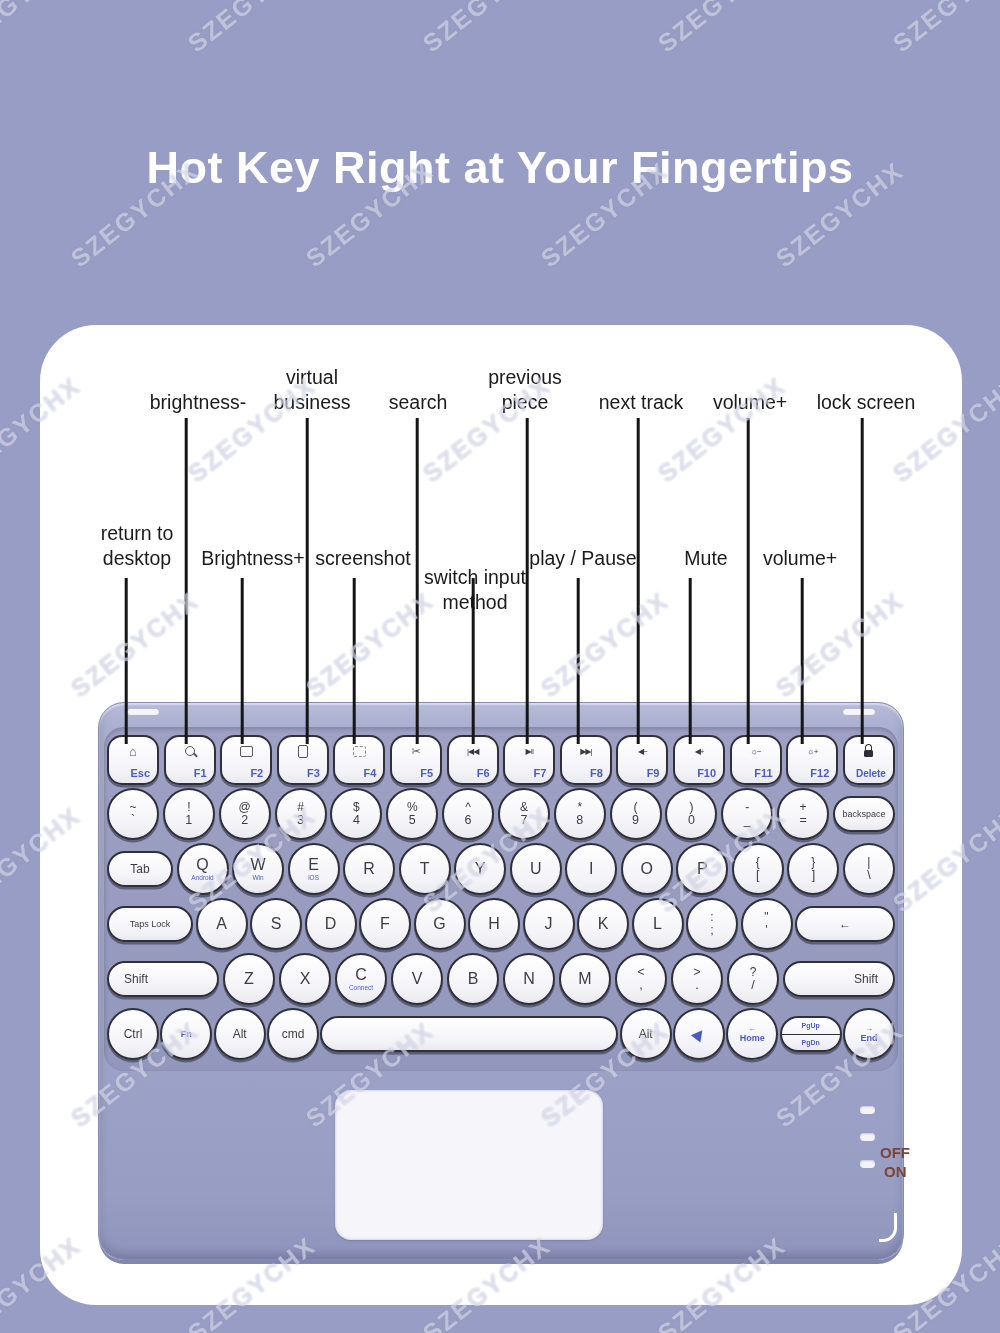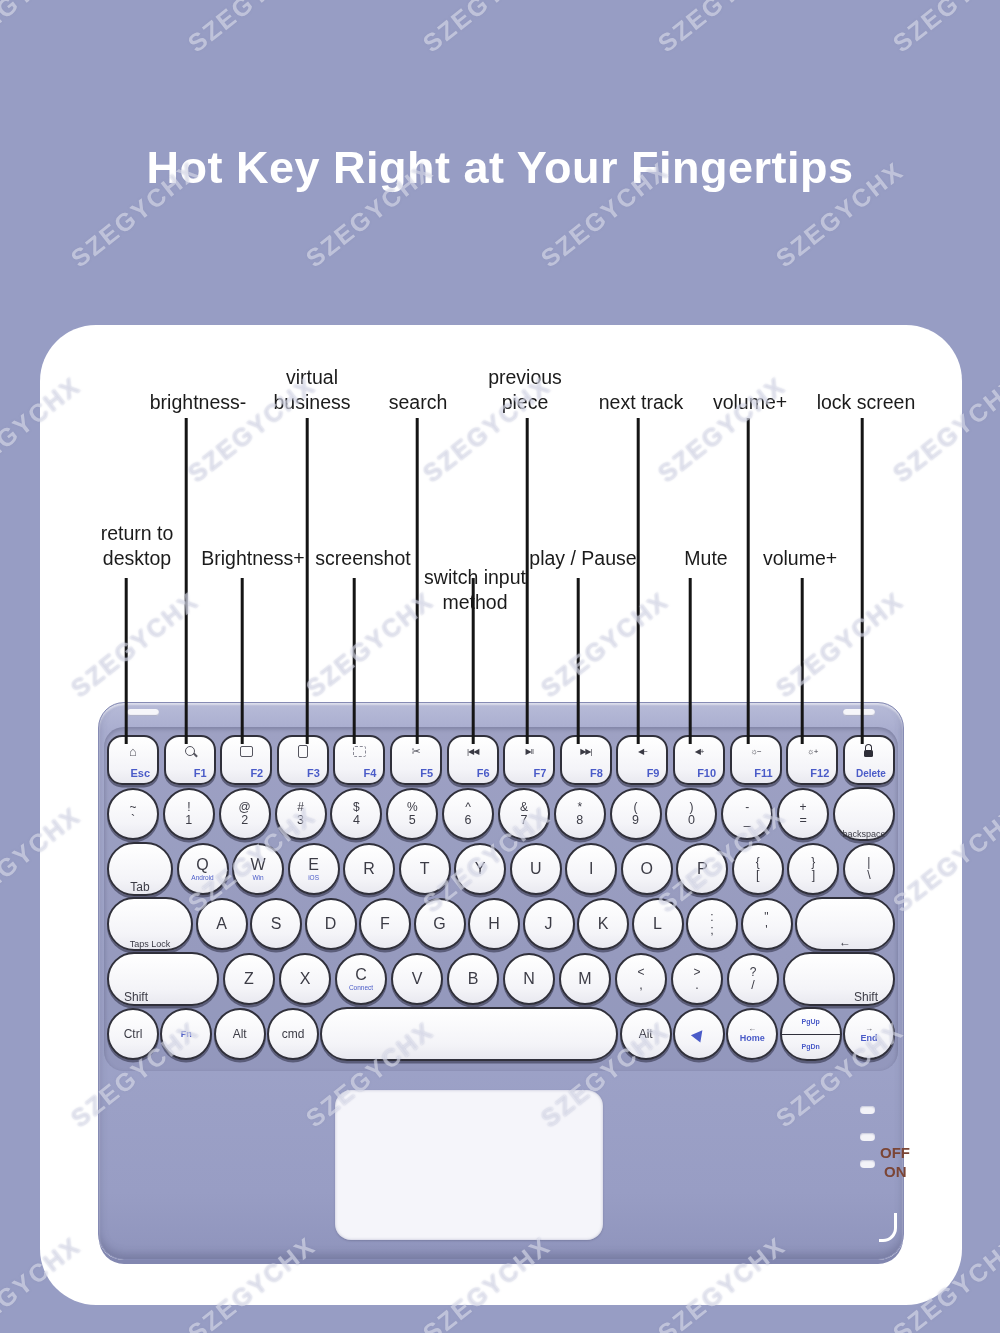--- a/index.html
+++ b/index.html
@@ -36,21 +36,21 @@
 
   
   .krow{position:absolute;left:8px;width:788px;height:54px;display:flex;justify-content:space-between;align-items:center;}
   .key{box-sizing:border-box;position:relative;flex:0 0 auto;
        background:linear-gradient(180deg,#ffffff 0%,#f4f4f8 70%,#e9e9f0 100%);
        border:2px solid #30303b;box-shadow:0 2.5px 0 rgba(44,44,66,0.55);
        display:flex;flex-direction:column;align-items:center;justify-content:center;
        color:#3c3c46;}
   .key.round{width:52px;height:52px;border-radius:50%;}
   .key.fn{width:52px;height:50px;border-radius:15px;}
-  .key.pill{height:54px;border-radius:27px;justify-content:flex-end;}
+  .key.pill{height:36px;border-radius:27px;}
   .k-top{font-size:12px;line-height:1.05;}
   .k-bottom{font-size:12.5px;line-height:1.05;}
   .k-main{font-size:16px;line-height:1;}
   .k-sub{font-size:6.5px;color:#4a5bc8;margin-top:2px;line-height:1;}
   .k-label{font-size:12px;}
   .k-label.small{font-size:9px;}
   .k-label.blue{color:#4a5bc8;font-size:9px;font-weight:bold;text-align:right;}
   .fn .icon{position:absolute;top:6px;left:0;right:0;text-align:center;font-size:11px;color:#55555f;
             display:flex;align-items:center;justify-content:center;height:16px;}
   .fn .fn-label{position:absolute;bottom:4px;right:7px;font-size:11px;font-weight:bold;color:#4a5bc8;}

